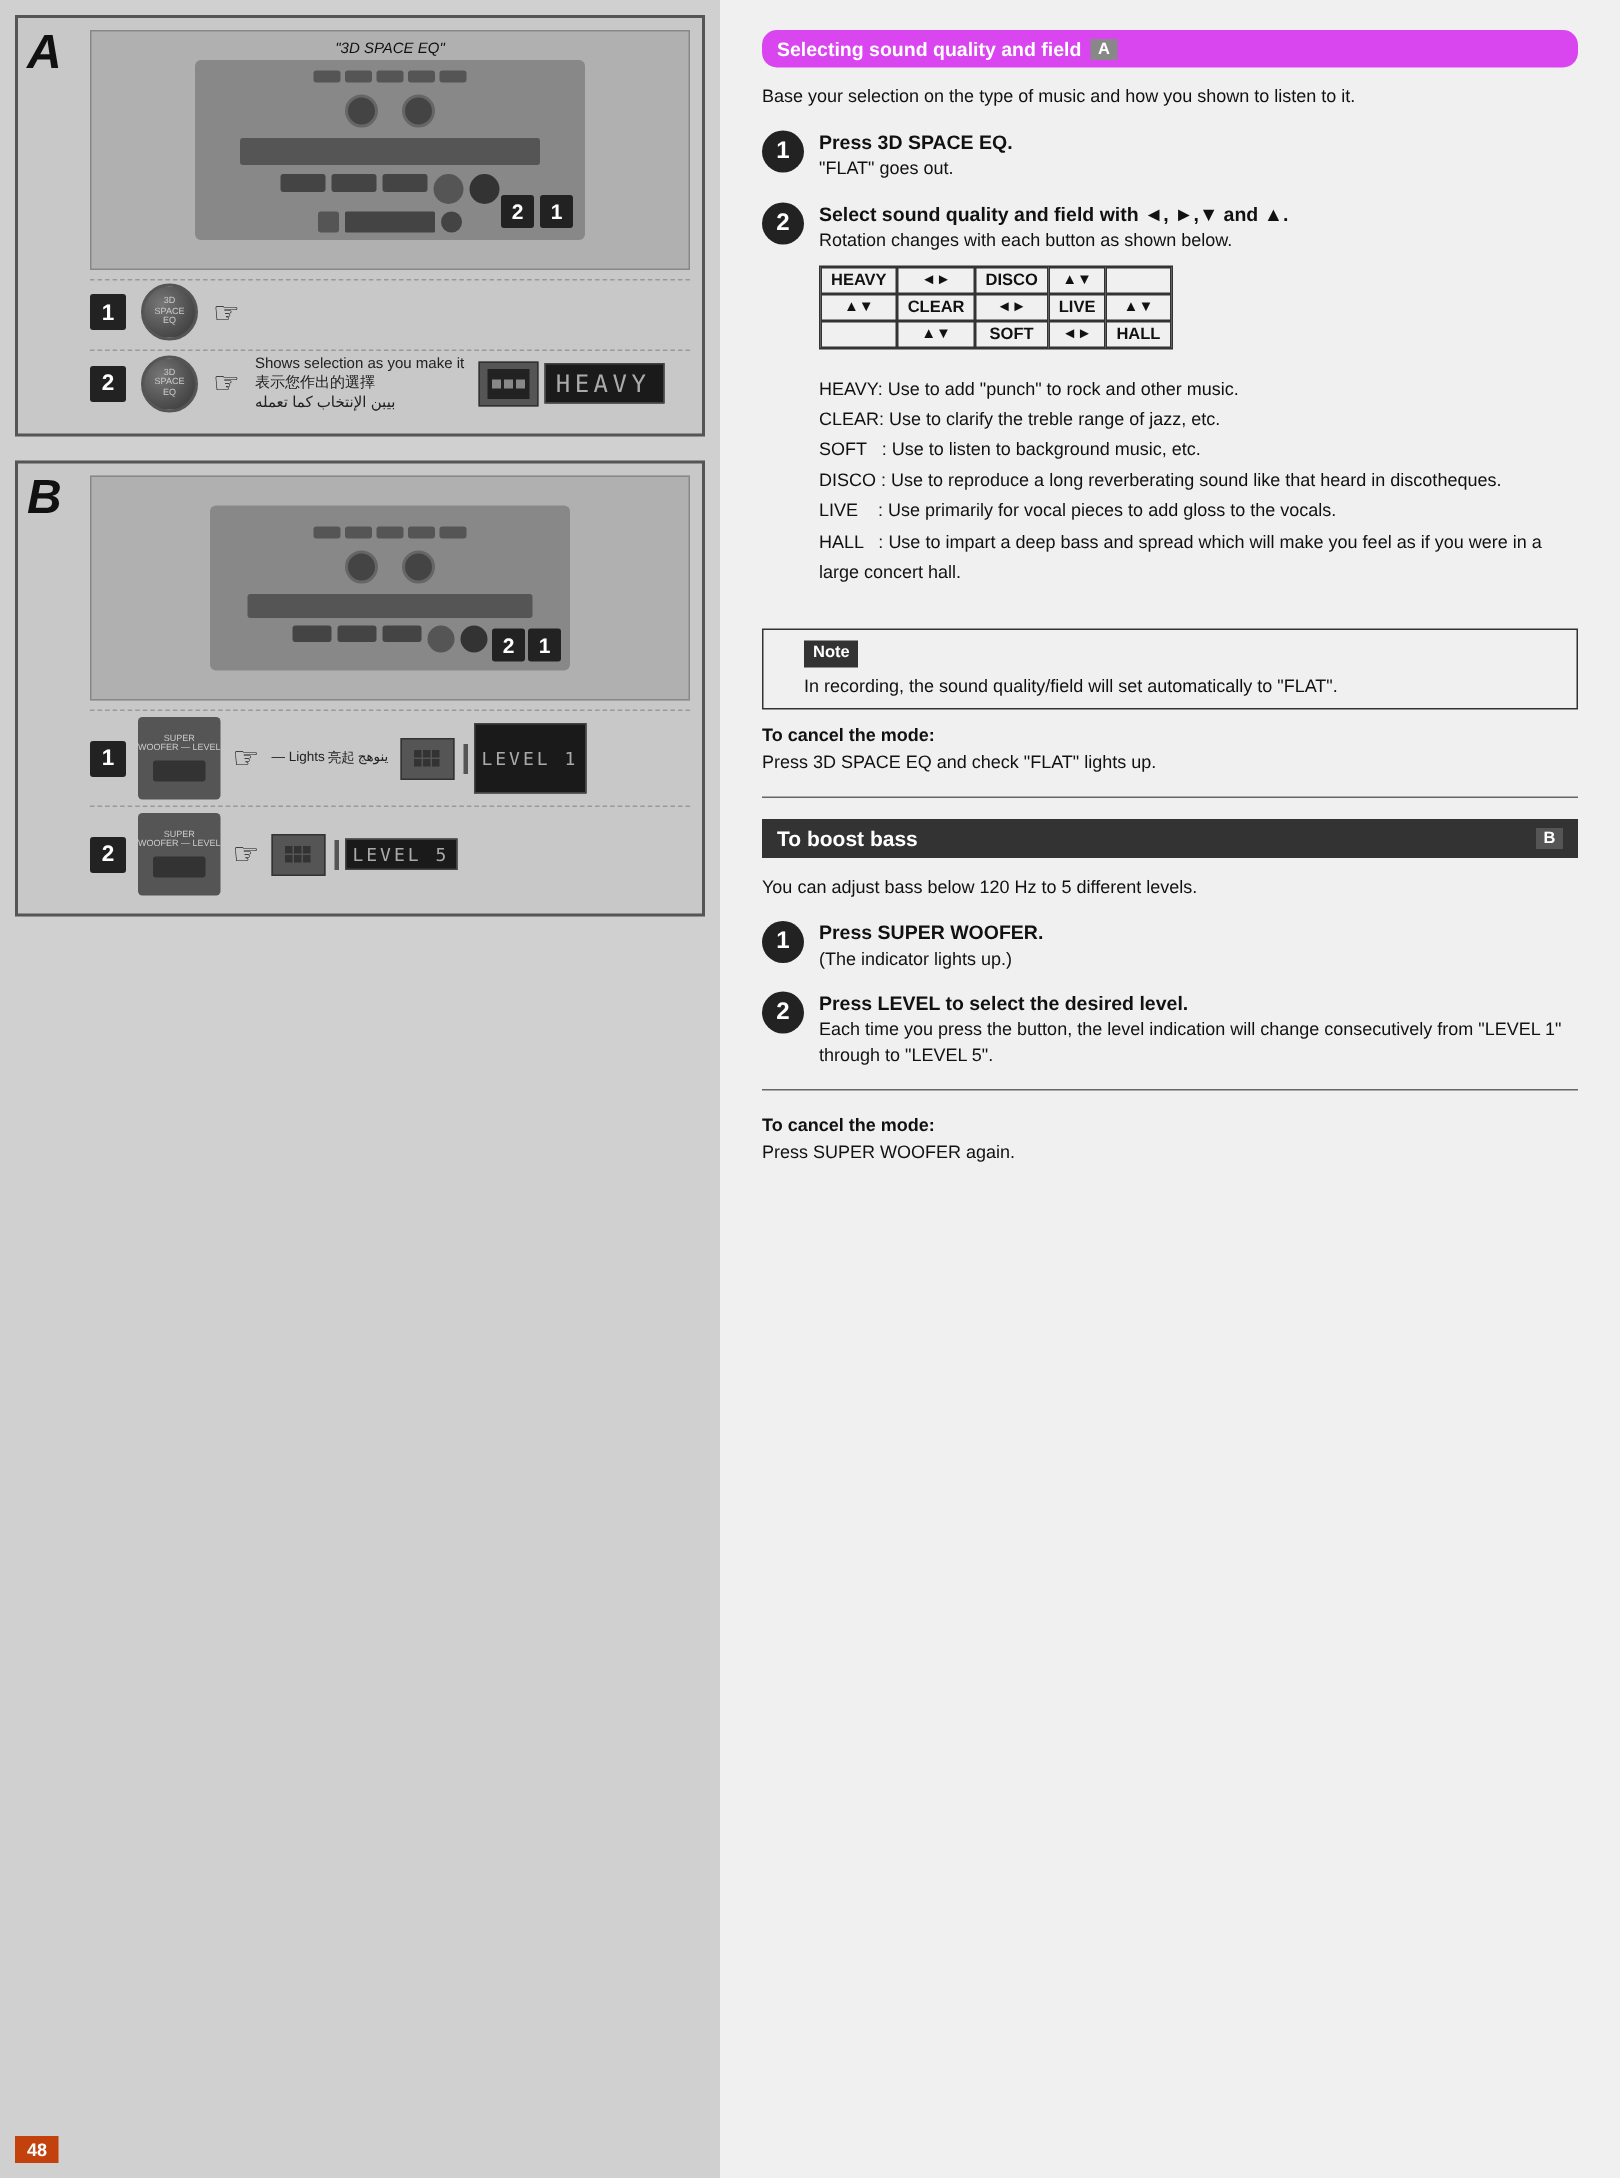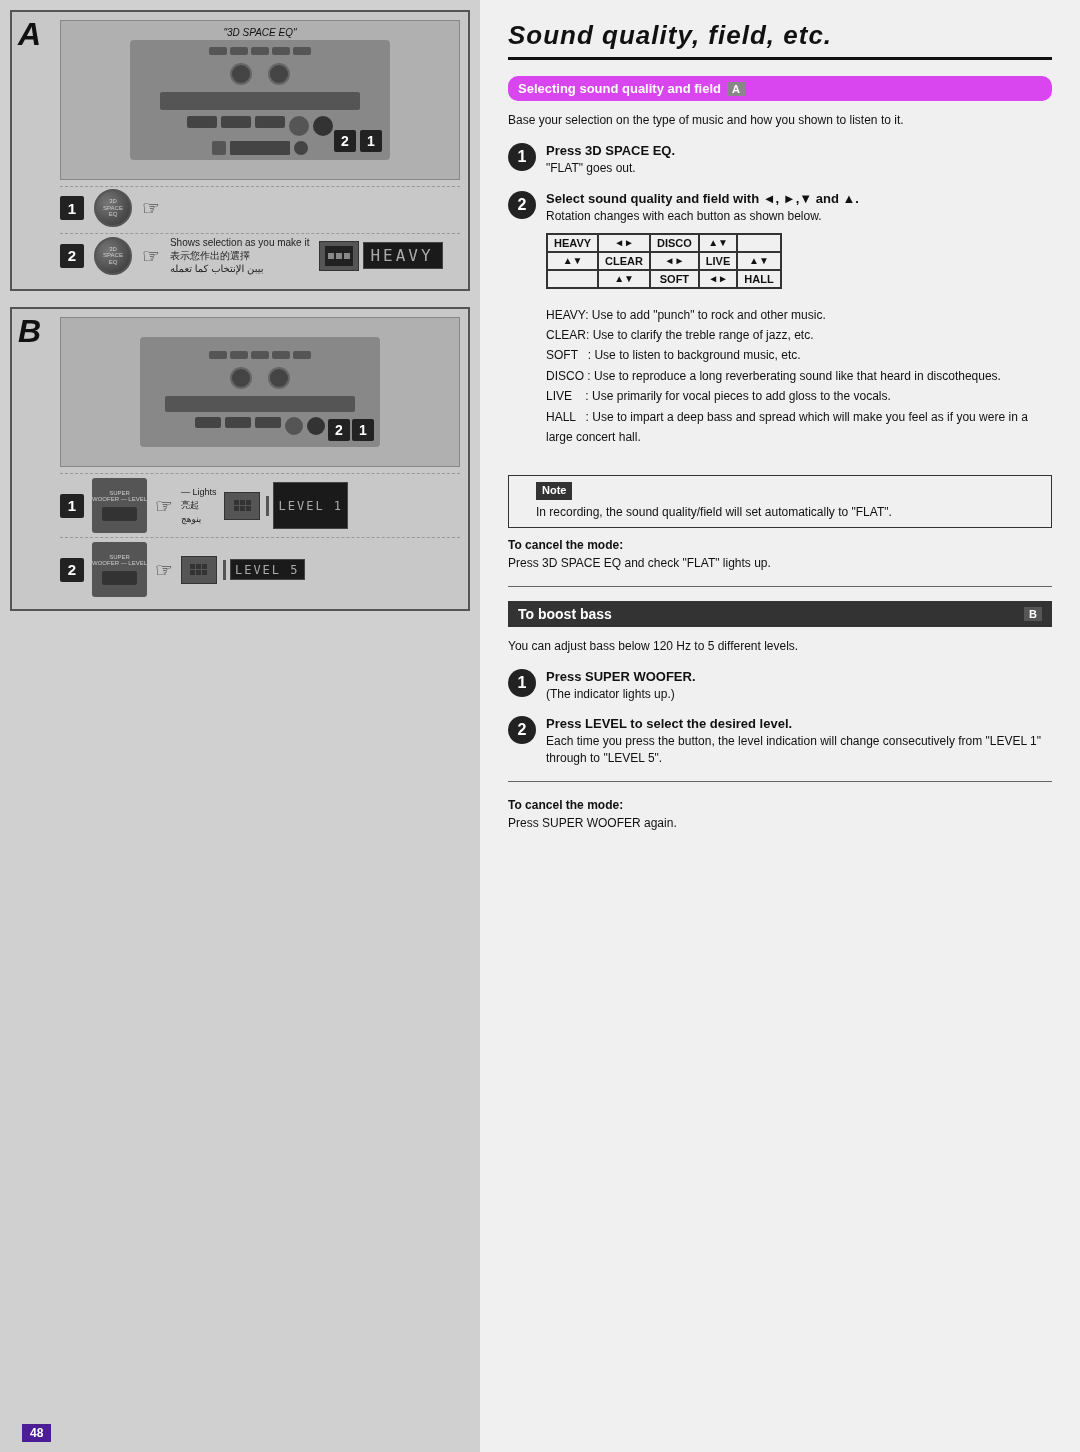--- a/index.html
+++ b/index.html
@@ -293,24 +293,23 @@
       color: #fff;
       font-size: 11px;
       padding: 1px 5px;
     }
     .page-num-area {
       position: absolute;
       bottom: 10px;
       left: 10px;
       font-size: 12px;
       font-weight: bold;
-      background: #4c1d95;
+      background: #c2410c;
       color: #fff;
       padding: 2px 8px;
-      margin-left: 12px;
     }
     .device-diagram-b {
       background: #b0b0b0;
       border: 1px solid #888;
       height: 150px;
       display: flex;
       align-items: center;
       justify-content: center;
       position: relative;
       margin-bottom: 6px;
@@ -456,21 +455,21 @@
         </div>
       </div>
 
       <div class="inline-step-row">
         <div class="step-num">1</div>
         <div class="compact-device">
           <div style="font-size:6px; color:#ccc; text-align:center;">SUPER<br>WOOFER — LEVEL</div>
           <div style="width:35px; height:14px; background:#333; border-radius:2px; margin-top:2px;"></div>
         </div>
         <div class="hand-icon">☞</div>
-        <div style="display:flex; flex-direction:column; gap:2px;">
+        <div style="display:flex; flex-direction:row; gap:2px;">
           <span class="lights-label">— <span>Lights</span></span>
           <span class="lights-label">亮起</span>
           <span class="lights-label">ينوهج</span>
         </div>
         <div style="display:flex; align-items:center; gap:4px;">
           <div style="width:36px; height:28px; background:#555; border:1px solid #333; display:flex; align-items:center; justify-content:center;">
             <div style="display:grid; grid-template-columns:1fr 1fr 1fr; gap:1px; padding:2px;">
               <div style="width:5px; height:5px; background:#333;"></div>
               <div style="width:5px; height:5px; background:#333;"></div>
               <div style="width:5px; height:5px; background:#333;"></div>
@@ -515,21 +514,20 @@
         </div>
       </div>
     </div>
   </div>
 
   <div class="page-num-area">48</div>
 </div>
 
 <div class="right-panel">
 
-  <h1 class="page-title">Sound quality, field, etc.</h1>
 
   <div class="section-header">
     <span>Selecting sound quality and field</span>
     <span class="badge">A</span>
   </div>
 
   <p class="intro-text">Base your selection on the type of music and how you shown to listen to it.</p>
 
   <div class="step-block">
     <div class="step-circle">1</div>

